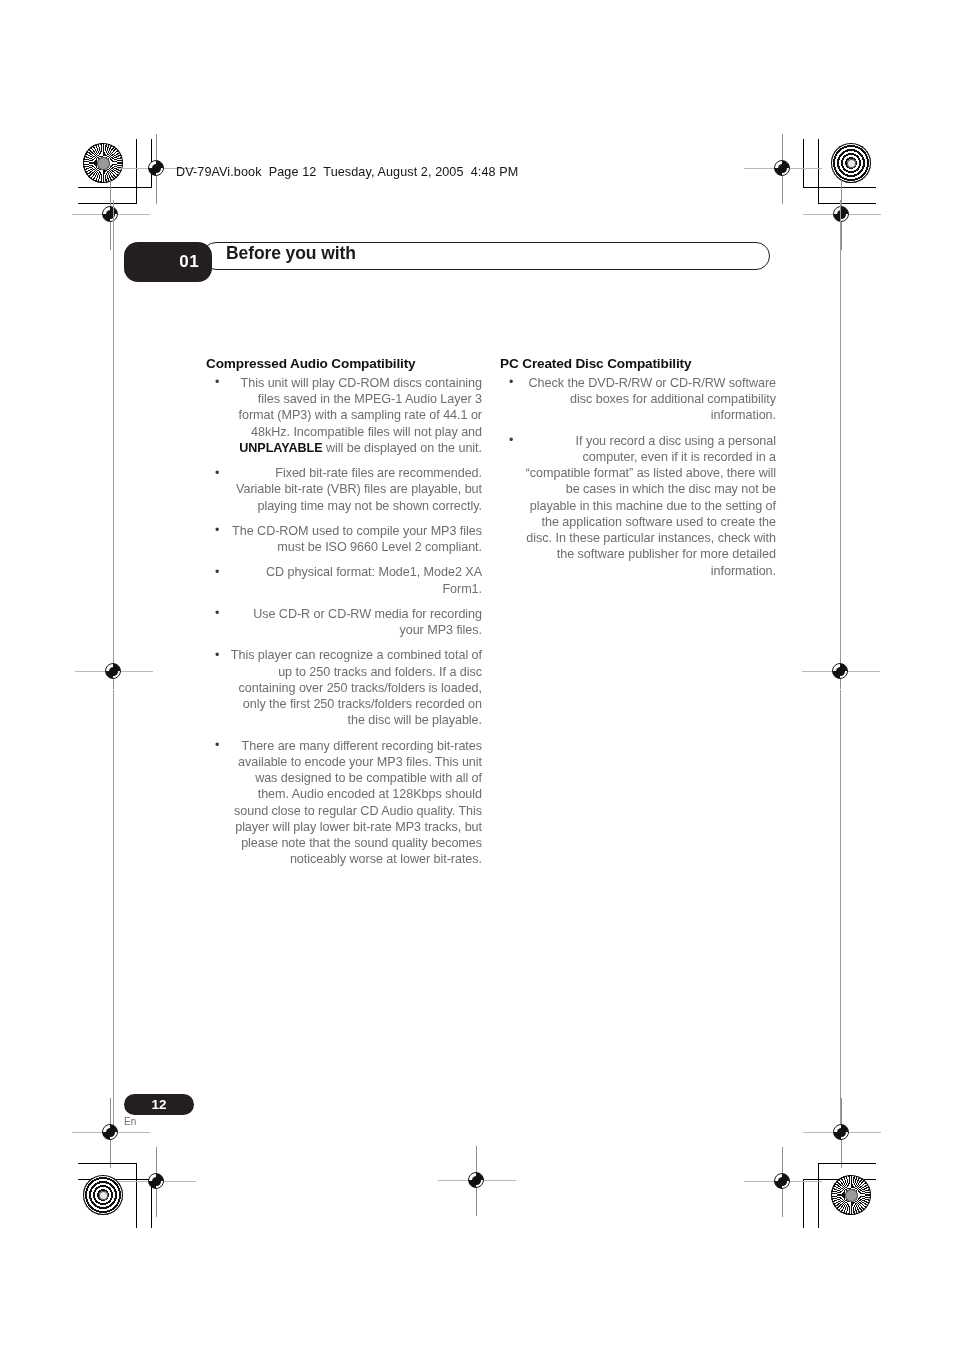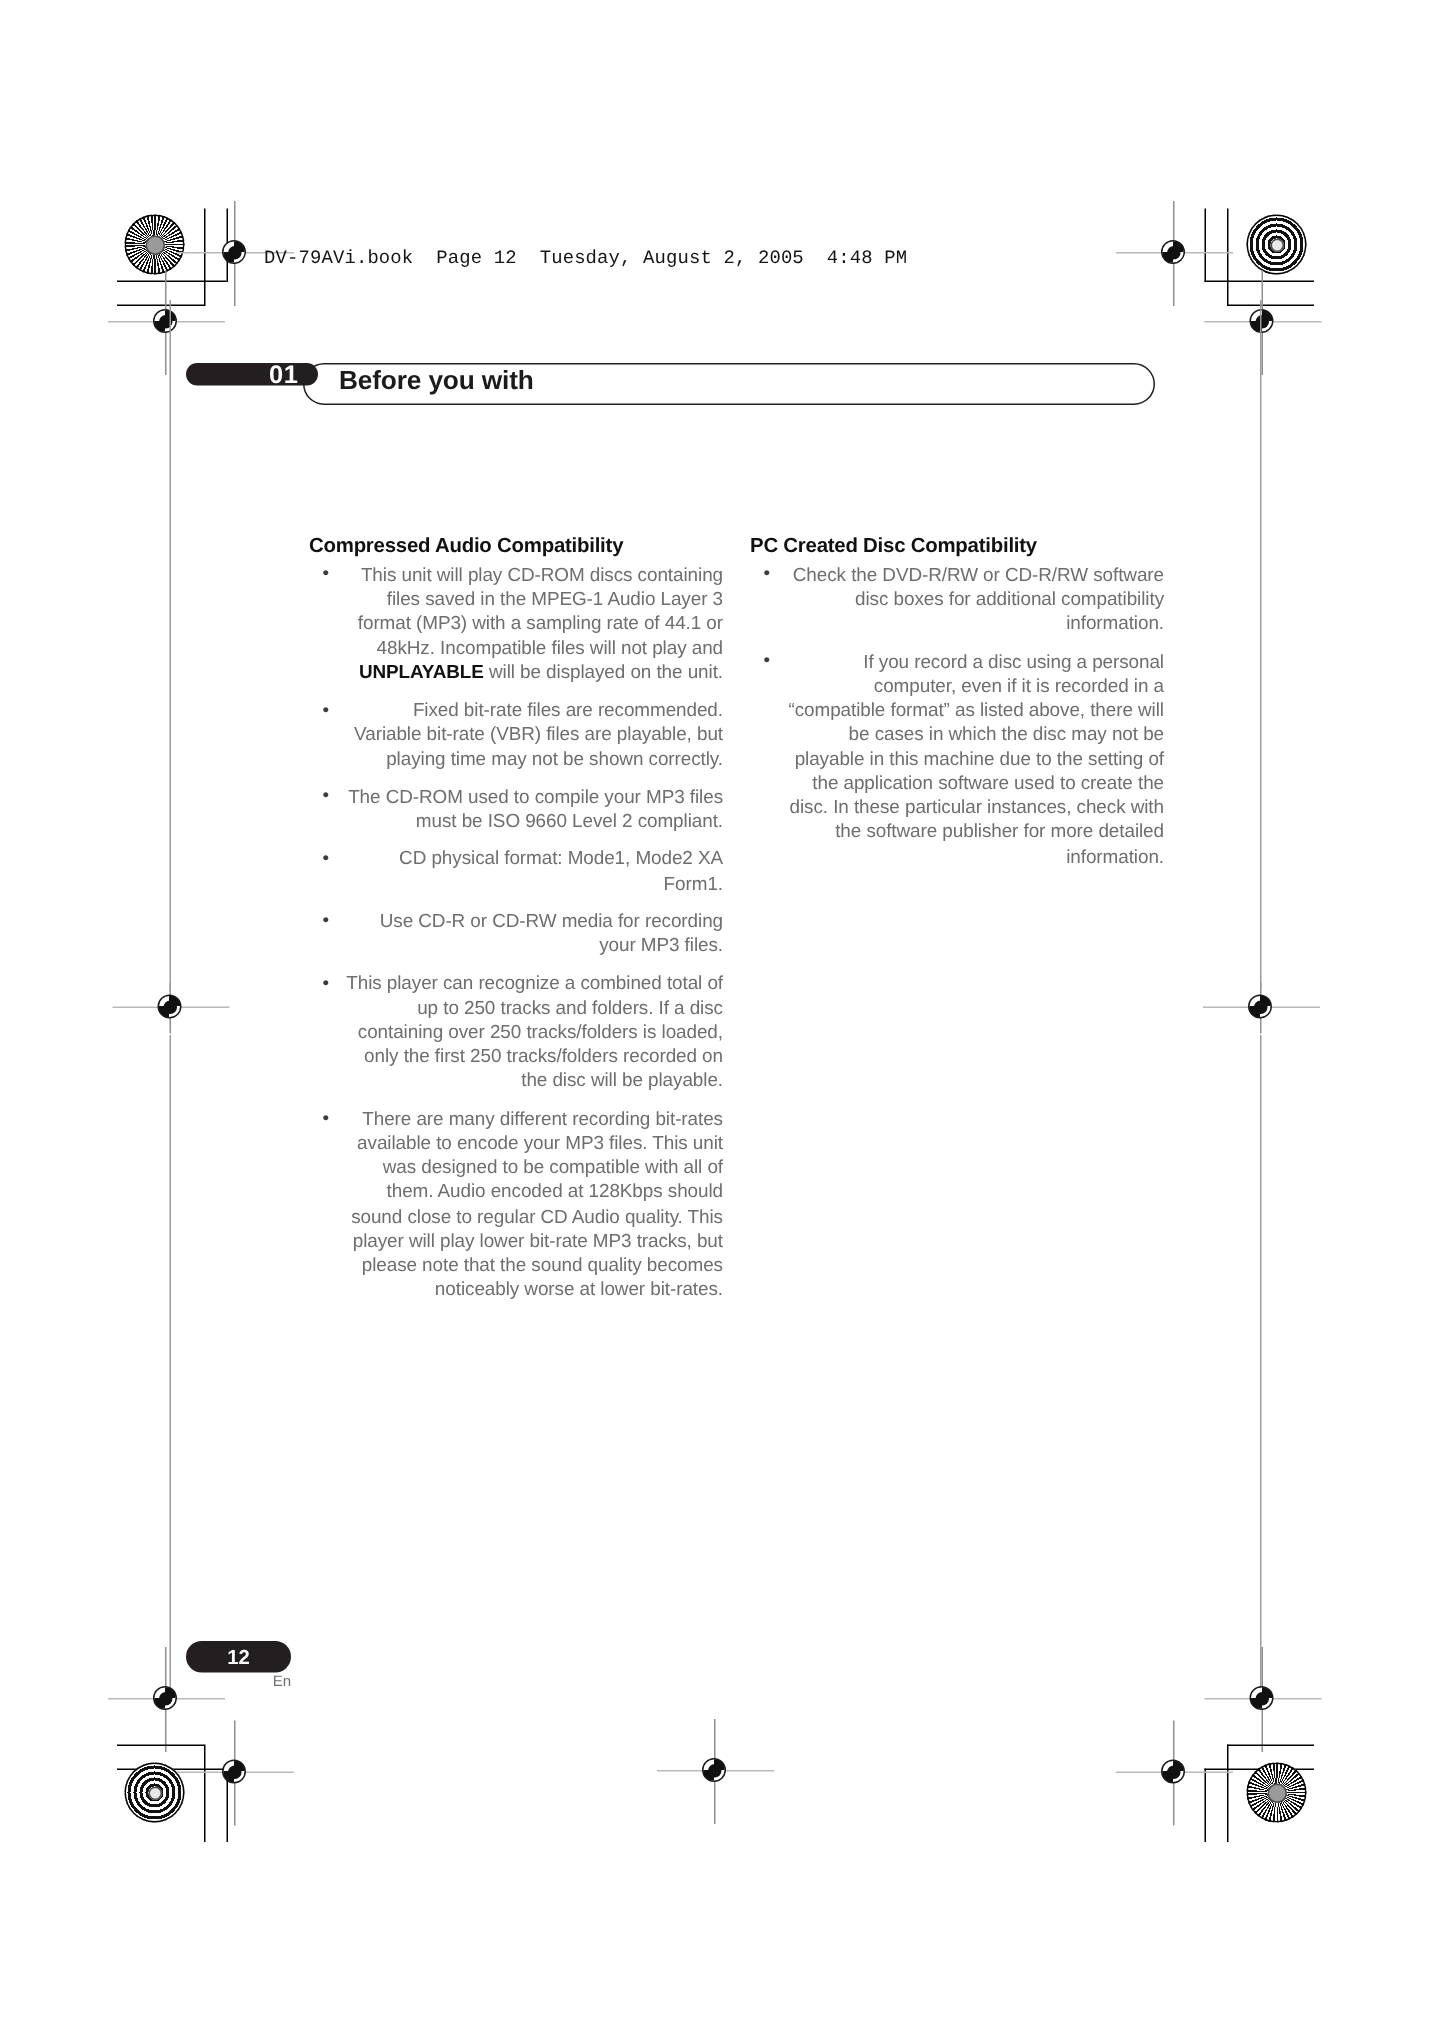--- a/index.html
+++ b/index.html
@@ -95,35 +95,34 @@
   .crop-v { width: 1.2px; }
   .cropline.thin { background: #4a4a4a; }
 
   
   .slug {
     position: absolute;
     font-size: 12.6px;
     color: #151515;
     letter-spacing: 0.1px;
     white-space: pre;
-    font-family: Liberation Mono, monospace;
   }
 
   
   .chapter-row {
     position: absolute;
     left: 124px;
     top: 242px;
     width: 646px;
     height: 28px;
   }
   .chapter-num {
     position: absolute;
     left: 0; top: 0;
-    width: 88px; height: 15px;
+    width: 88px; height: 40px;
     background: #231f20;
     border-radius: 14px;
     color: #ffffff;
     font-weight: bold;
     font-size: 17px;
     display: flex;
     align-items: center;
     justify-content: flex-end;
     padding-right: 13px;
     box-sizing: border-box;
@@ -209,21 +208,21 @@
     font-size: 13.5px;
     display: flex;
     align-items: center;
     justify-content: center;
   }
   .pagelang {
     position: absolute;
     left: 124px;
     top: 1116px;
     width: 70px;
-    text-align: right;
+    text-align: left;
     font-size: 10px;
     color: #6e6e6e;
   }
 </style>
 </head>
 <body>
 
 <div class="page">
 
   <div class="rosette" style="left:83px; top:143px;"></div>

